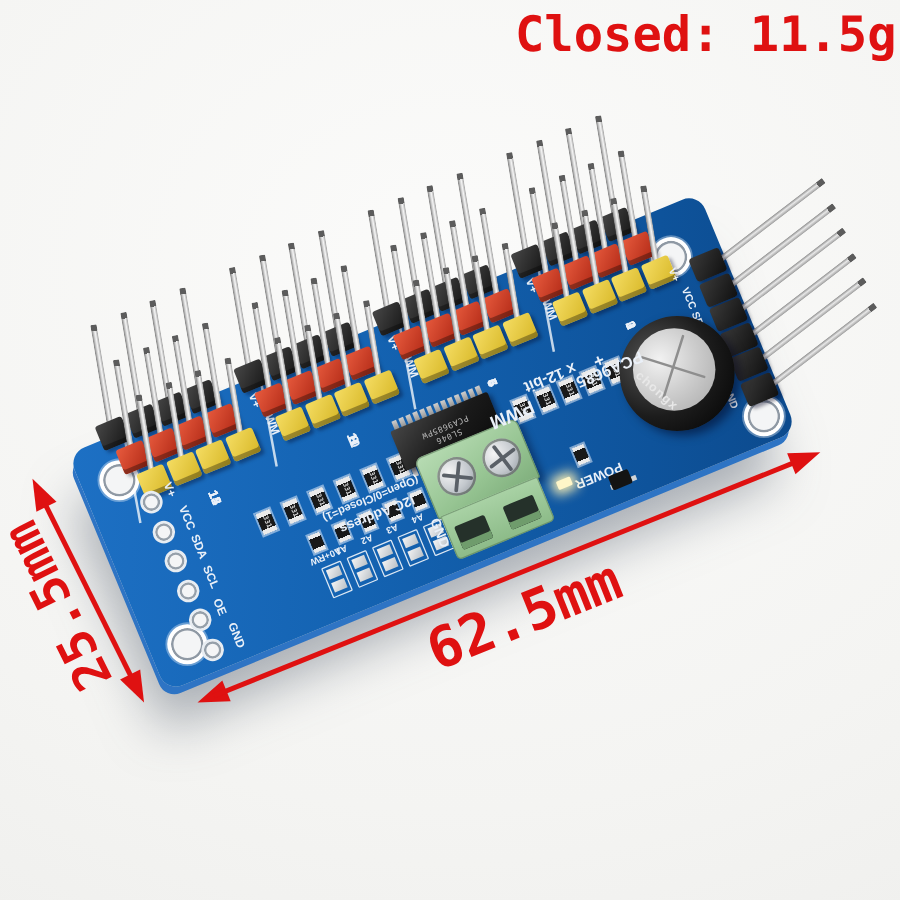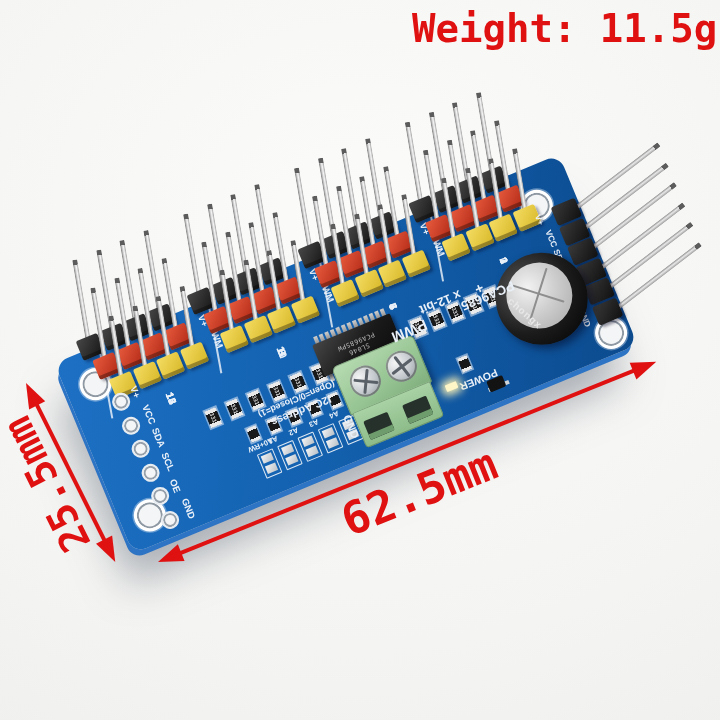--- a/index.html
+++ b/index.html
@@ -61,21 +61,21 @@
     box-shadow:-5px 3px 0 -4px #cfd4d8, 8px 3px 0 -4px #cfd4d8, 21px 3px 0 -16px #cfd4d8;transform:none;}
   .i2c-note{left:128px;top:120px;width:164px;text-align:center;transform:rotate(180deg);}
   .i2c-note .l1{position:static;display:block;font:bold 11px/1.25 "Liberation Sans",sans-serif;}
   .i2c-note .l2{position:static;display:block;font:bold 9px/1.2 "Liberation Sans",sans-serif;}
 </style>
 </head>
 <body>
 
 <div class="stage">
 
-  <div class="weight">Weight: 11.5g</div>
+  <div class="weight">Closed: 11.5g</div>
 
   <div class="board">
     <div id="gen" style="position:absolute;left:0;top:0;width:0;height:0;transform:none;">
         <div style="position: absolute; left: 40px; top: -8px; width: 2.2px; height: 82px; background: rgba(255, 255, 255, 0.75); transform: rotate(12deg);"></div>
         <div style="position: absolute; left: 158px; top: -8px; width: 2.2px; height: 82px; background: rgba(255, 255, 255, 0.75); transform: rotate(12deg);"></div>
         <div style="position: absolute; left: 278px; top: -8px; width: 2.2px; height: 82px; background: rgba(255, 255, 255, 0.75); transform: rotate(12deg);"></div>
         <div style="position: absolute; left: 398px; top: -8px; width: 2.2px; height: 82px; background: rgba(255, 255, 255, 0.75); transform: rotate(12deg);"></div>
         <div style="position: absolute; left: 14px; top: 19px; width: 26px; height: 26px; border-radius: 50%; background: rgb(244, 245, 246); border: 3px solid rgb(255, 255, 255); box-shadow: rgb(143, 153, 164) 0px 0px 0px 2px inset, rgba(255, 255, 255, 0.35) 0px 0px 0px 1.5px;"></div>
         <div style="position: absolute; left: 14px; top: 161px; width: 26px; height: 26px; border-radius: 50%; background: rgb(244, 245, 246); border: 3px solid rgb(255, 255, 255); box-shadow: rgb(143, 153, 164) 0px 0px 0px 2px inset, rgba(255, 255, 255, 0.35) 0px 0px 0px 1.5px;"></div>
         <div style="position: absolute; left: 490px; top: 23px; width: 26px; height: 26px; border-radius: 50%; background: rgb(244, 245, 246); border: 3px solid rgb(255, 255, 255); box-shadow: rgb(143, 153, 164) 0px 0px 0px 2px inset, rgba(255, 255, 255, 0.35) 0px 0px 0px 1.5px;"></div>

